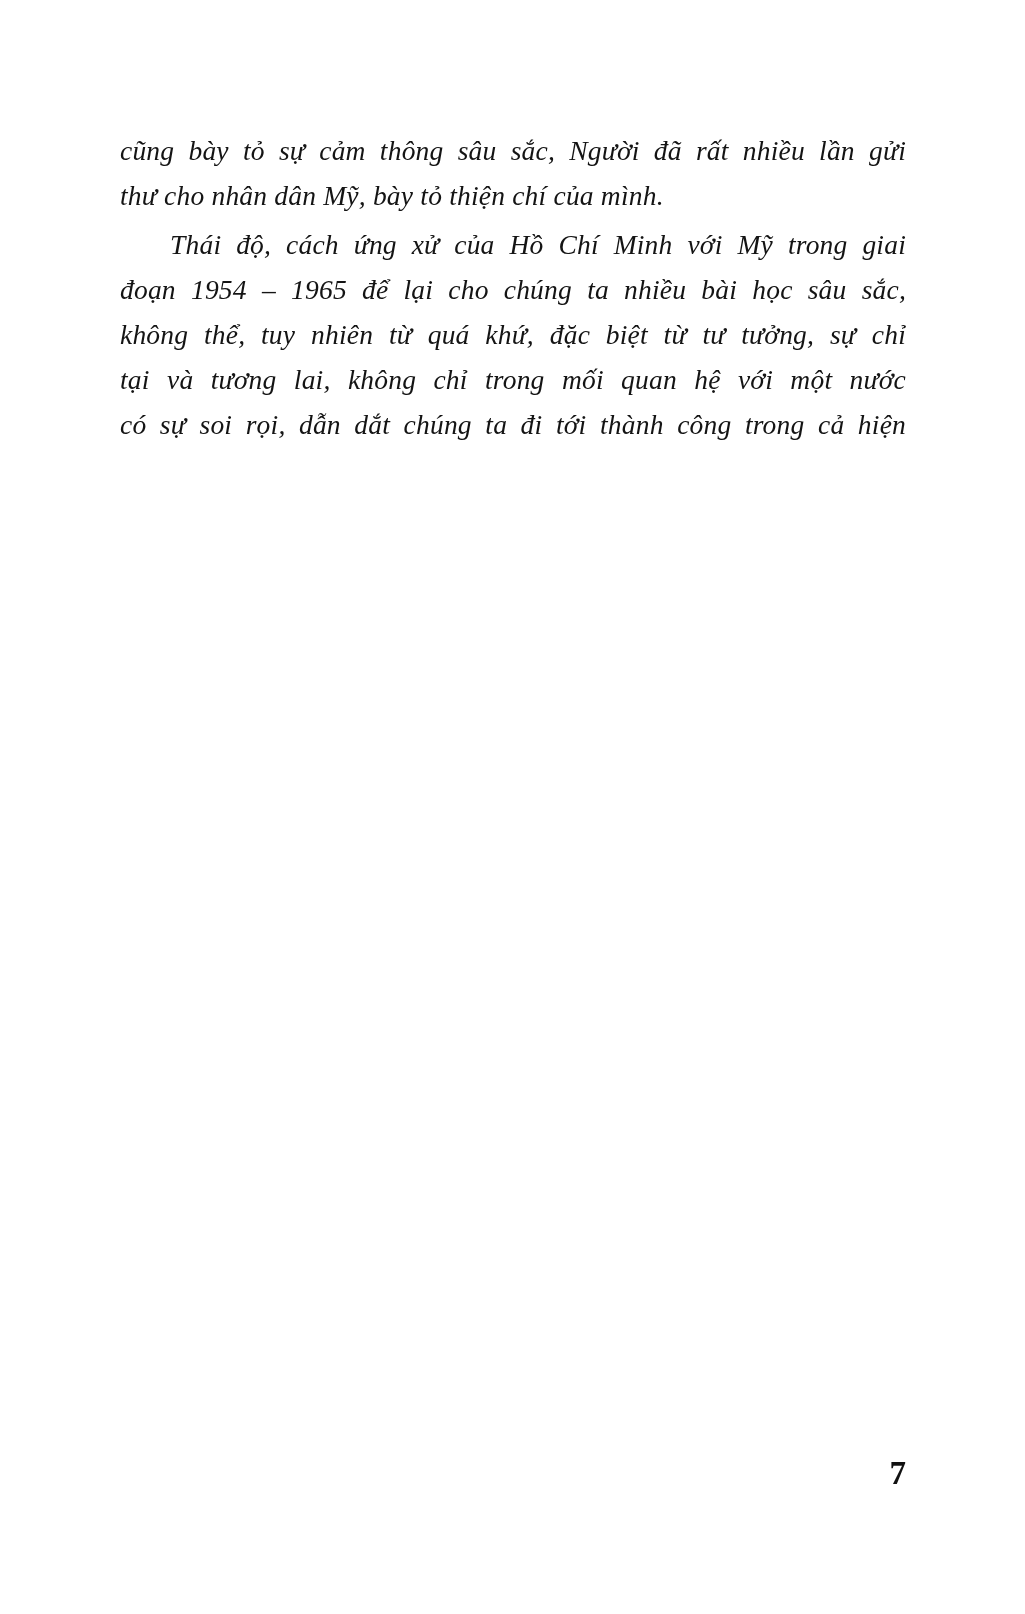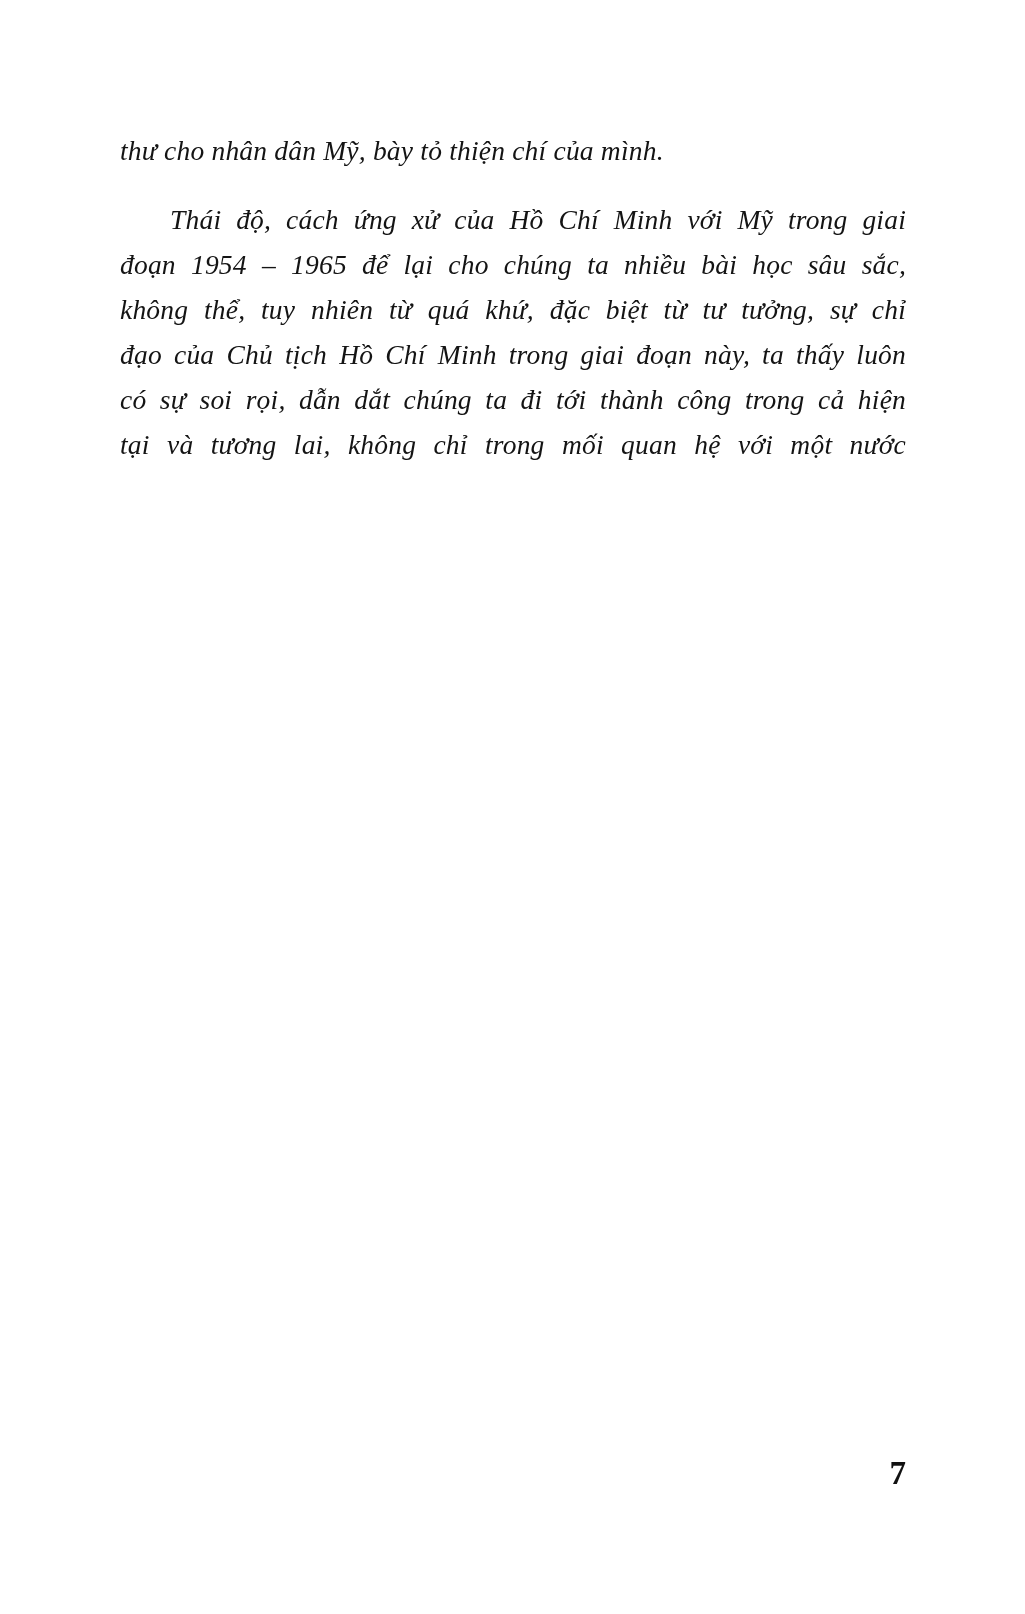--- a/index.html
+++ b/index.html
@@ -38,42 +38,42 @@
     -moz-text-align-last: justify;
   }
   .line.para-end {
     text-align: center;
     text-align-last: left;
   }
   .line.indent {
     text-indent: 50px;
   }
   .line.para-gap {
-    margin-top: 24px;
+    margin-top: 4px;
   }
   .page-number {
     position: absolute;
     top: 1455px;
     left: 120px;
     width: 786px;
     text-align: right;
     font-weight: bold;
     font-style: normal;
     font-size: 33px;
     color: #111111;
   }
 </style>
 </head>
 <body>
 
 <div class="page">
   <div class="text-block">
+    <div class="line justify">cũng bày tỏ sự cảm thông sâu sắc, Người đã rất nhiều lần gửi</div>
     <div class="line para-end">thư cho nhân dân Mỹ, bày tỏ thiện chí của mình.</div>
     <div class="line justify indent para-gap">Thái độ, cách ứng xử của Hồ Chí Minh với Mỹ trong giai</div>
     <div class="line justify">đoạn 1954 – 1965 để lại cho chúng ta nhiều bài học sâu sắc,</div>
     <div class="line justify">không thể, tuy nhiên từ quá khứ, đặc biệt từ tư tưởng, sự chỉ</div>
-    <div class="line justify">đạo của Chủ tịch Hồ Chí Minh trong giai đoạn này, ta thấy luôn</div>
+    <div class="line justify">tại và tương lai, không chỉ trong mối quan hệ với một nước</div>
     <div class="line justify">có sự soi rọi, dẫn dắt chúng ta đi tới thành công trong cả hiện</div>
-    <div class="line justify">tại và tương lai, không chỉ trong mối quan hệ với một nước</div>
   </div>
 
   <div class="page-number">7</div>
 </div>
 
 </body></html>

